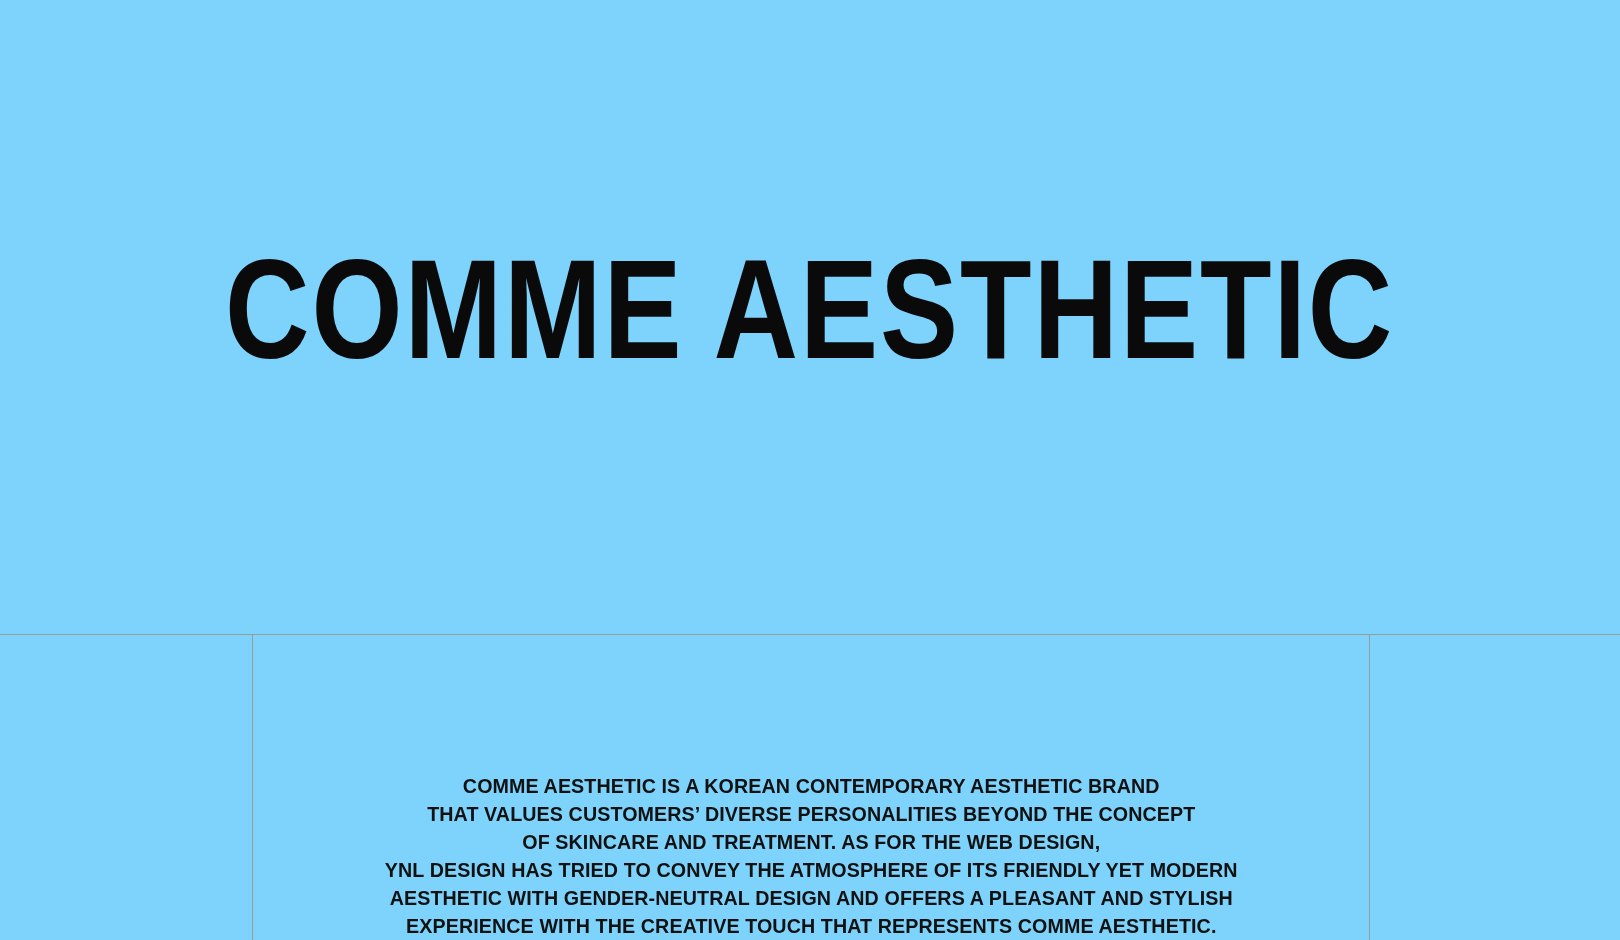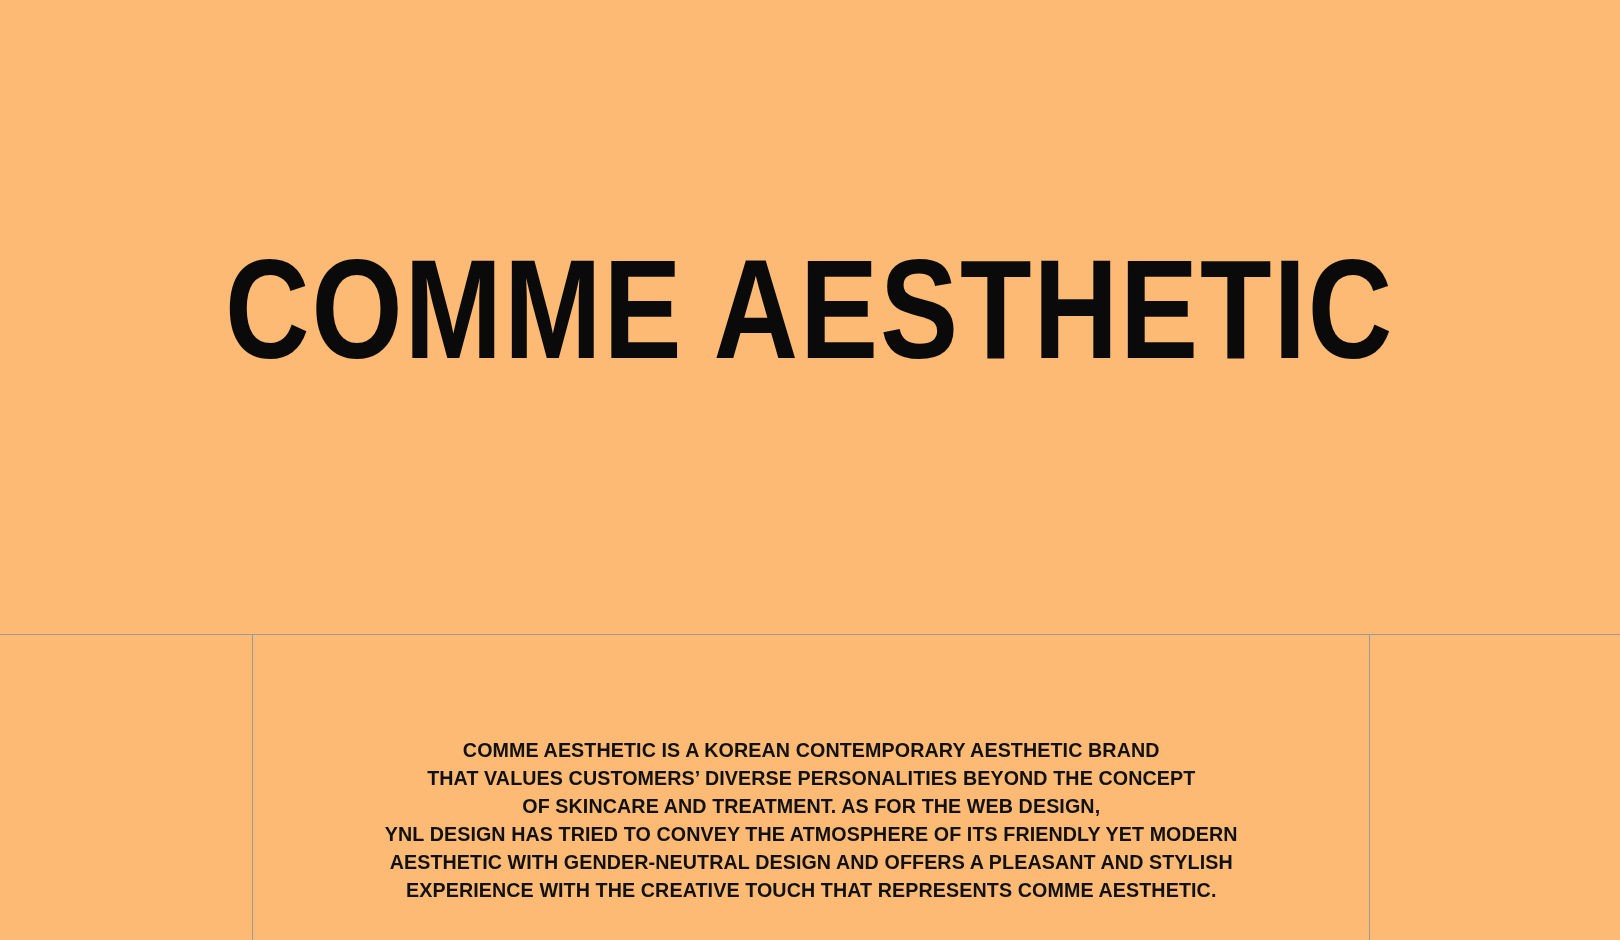--- a/index.html
+++ b/index.html
@@ -10,21 +10,21 @@
     width: 1620px;
     height: 940px;
     background: #f0f0f0;
     font-family: "Liberation Sans", sans-serif;
     overflow: hidden;
   }
   .page {
     position: relative;
     width: 1620px;
     height: 940px;
-    background: #fdba74;
+    background: #7dd3fc;
     box-sizing: border-box;
   }
   
   .hero {
     position: absolute;
     left: 0;
     top: 0;
     width: 1620px;
     height: 634px;
     display: flex;
@@ -72,21 +72,21 @@
   }
   .vrule-left  { left: 252px; }
   .vrule-right { left: 1369px; }
   .desc-wrap {
     position: absolute;
     left: 253px;
     top: 0;
     width: 1116px;
     height: 305px;
     display: flex;
-    align-items: center;
+    align-items: flex-end;
     justify-content: center;
   }
   .desc {
     margin: 0;
     padding-top: 64px;
     font-family: "Liberation Sans", sans-serif;
     font-weight: 700;
     font-size: 20.5px;
     line-height: 28px;
     letter-spacing: 0.1px;

